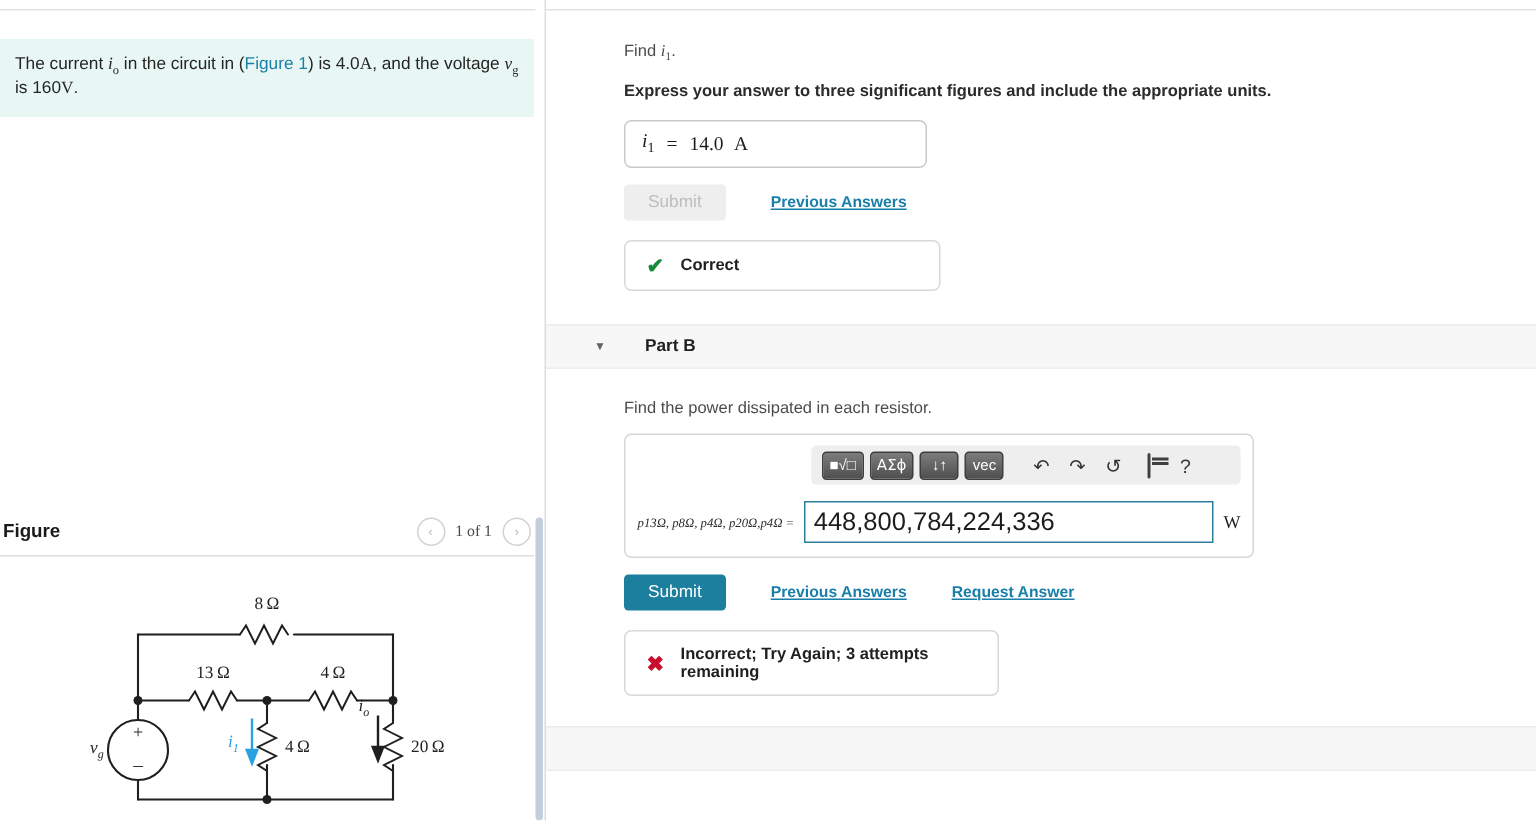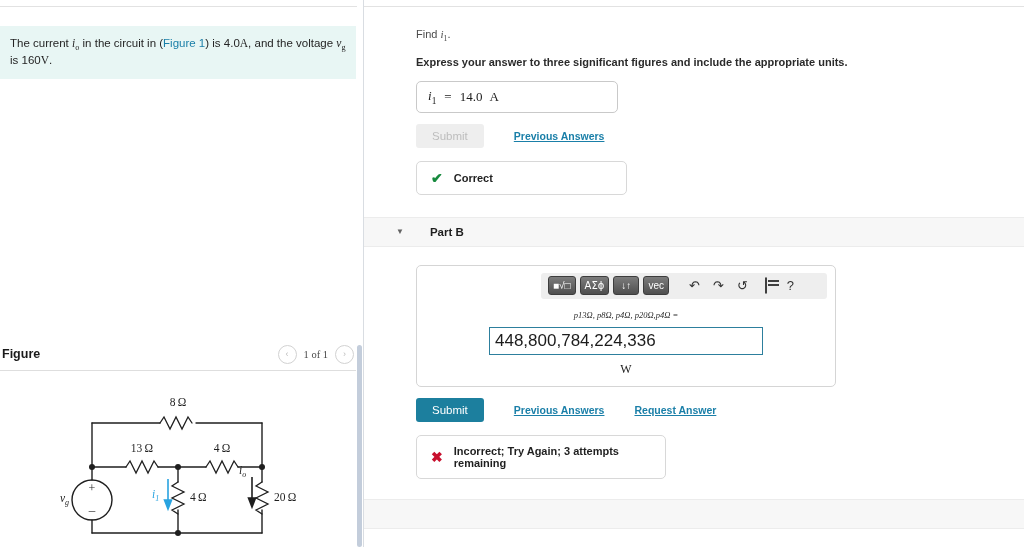--- a/index.html
+++ b/index.html
@@ -148,21 +148,21 @@
   }
   .tb-kbd:before{
     content:"";position:absolute;left:2px;top:2px;width:11px;height:2px;
     background:#3f3f3f;
   }
   .tb-kbd:after{
     content:"";position:absolute;left:2px;top:5.5px;width:11px;height:2px;
     background:#3f3f3f;
   }
 
-  .math-entry-row{display:flex;align-items:center;margin-top:11px;gap:7px;flex-direction:column;}
+  .math-entry-row{display:flex;align-items:center;margin-top:11px;gap:7px;}
   .math-prefix{
     font-family:"Liberation Serif", serif;font-size:8.5px;color:#2a2a2a;
     white-space:nowrap;font-style:italic;
   }
   .math-input{
     border:1px solid #2d7f9d;background:#fff;height:28px;width:274px;
     box-sizing:border-box;display:flex;align-items:center;padding-left:5px;
     font-family:Liberation Sans, sans-serif;font-size:17px;color:#1c1c1c;
   }
   .math-unit{font-family:"Liberation Serif", serif;font-size:12px;color:#222;}
@@ -290,20 +290,21 @@
           <span class="fb-text">Correct</span>
         </div>
       </div>
 
       <div class="part-bar" style="margin-top:22px;">
         <span class="caret">▼</span>
         <span class="part-label">Part B</span>
       </div>
 
       <div class="body-pad" style="padding-top:18px;">
+        <div class="q-text">Find the power dissipated in each resistor.</div>
 
         <div class="math-box">
           <div class="math-toolbar">
             <div class="tb-key">■√□</div>
             <div class="tb-key greek">ΑΣϕ</div>
             <div class="tb-key">↓↑</div>
             <div class="tb-key">vec</div>
             <div class="tb-gap"></div>
             <div class="tb-ico">↶</div>
             <div class="tb-ico">↷</div>

